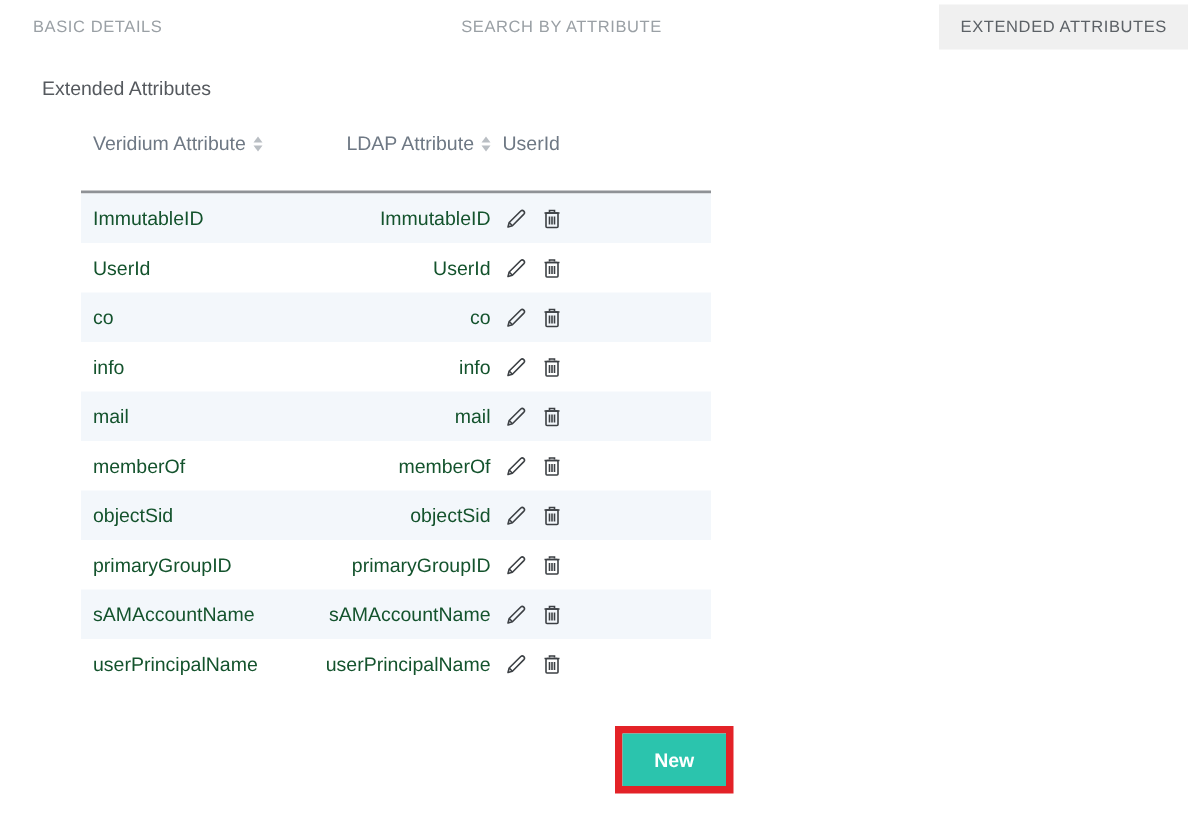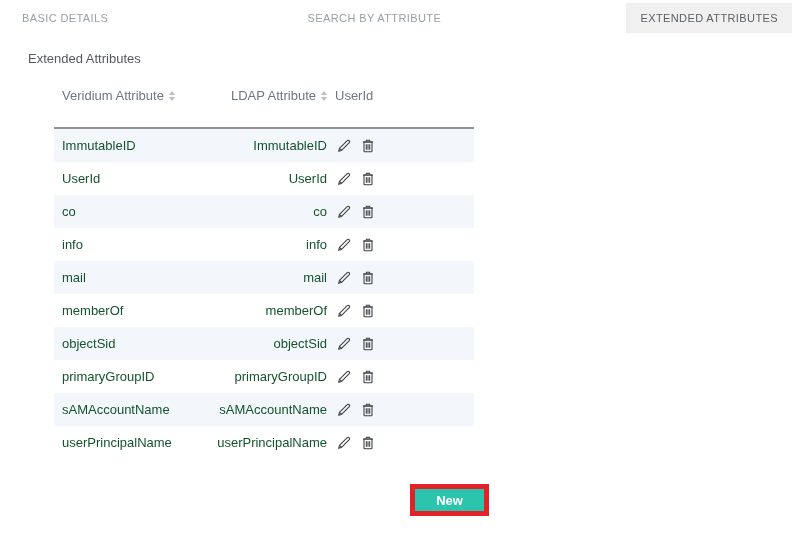--- a/index.html
+++ b/index.html
@@ -112,21 +112,21 @@
   .new-btn-frame {
     position: absolute;
     left: 410px;
     top: 484px;
     border: 5px solid #e32227;
     display: inline-block;
   }
   .new-btn {
     display: block;
     min-width: 69px;
-    height: 22px;
+    height: 35px;
     background: #2bc4ad;
     color: #ffffff;
     border: none;
     font-family: "Liberation Sans", sans-serif;
     font-size: 13px;
     font-weight: bold;
     cursor: pointer;
     padding: 0 14px;
   }
 </style>

